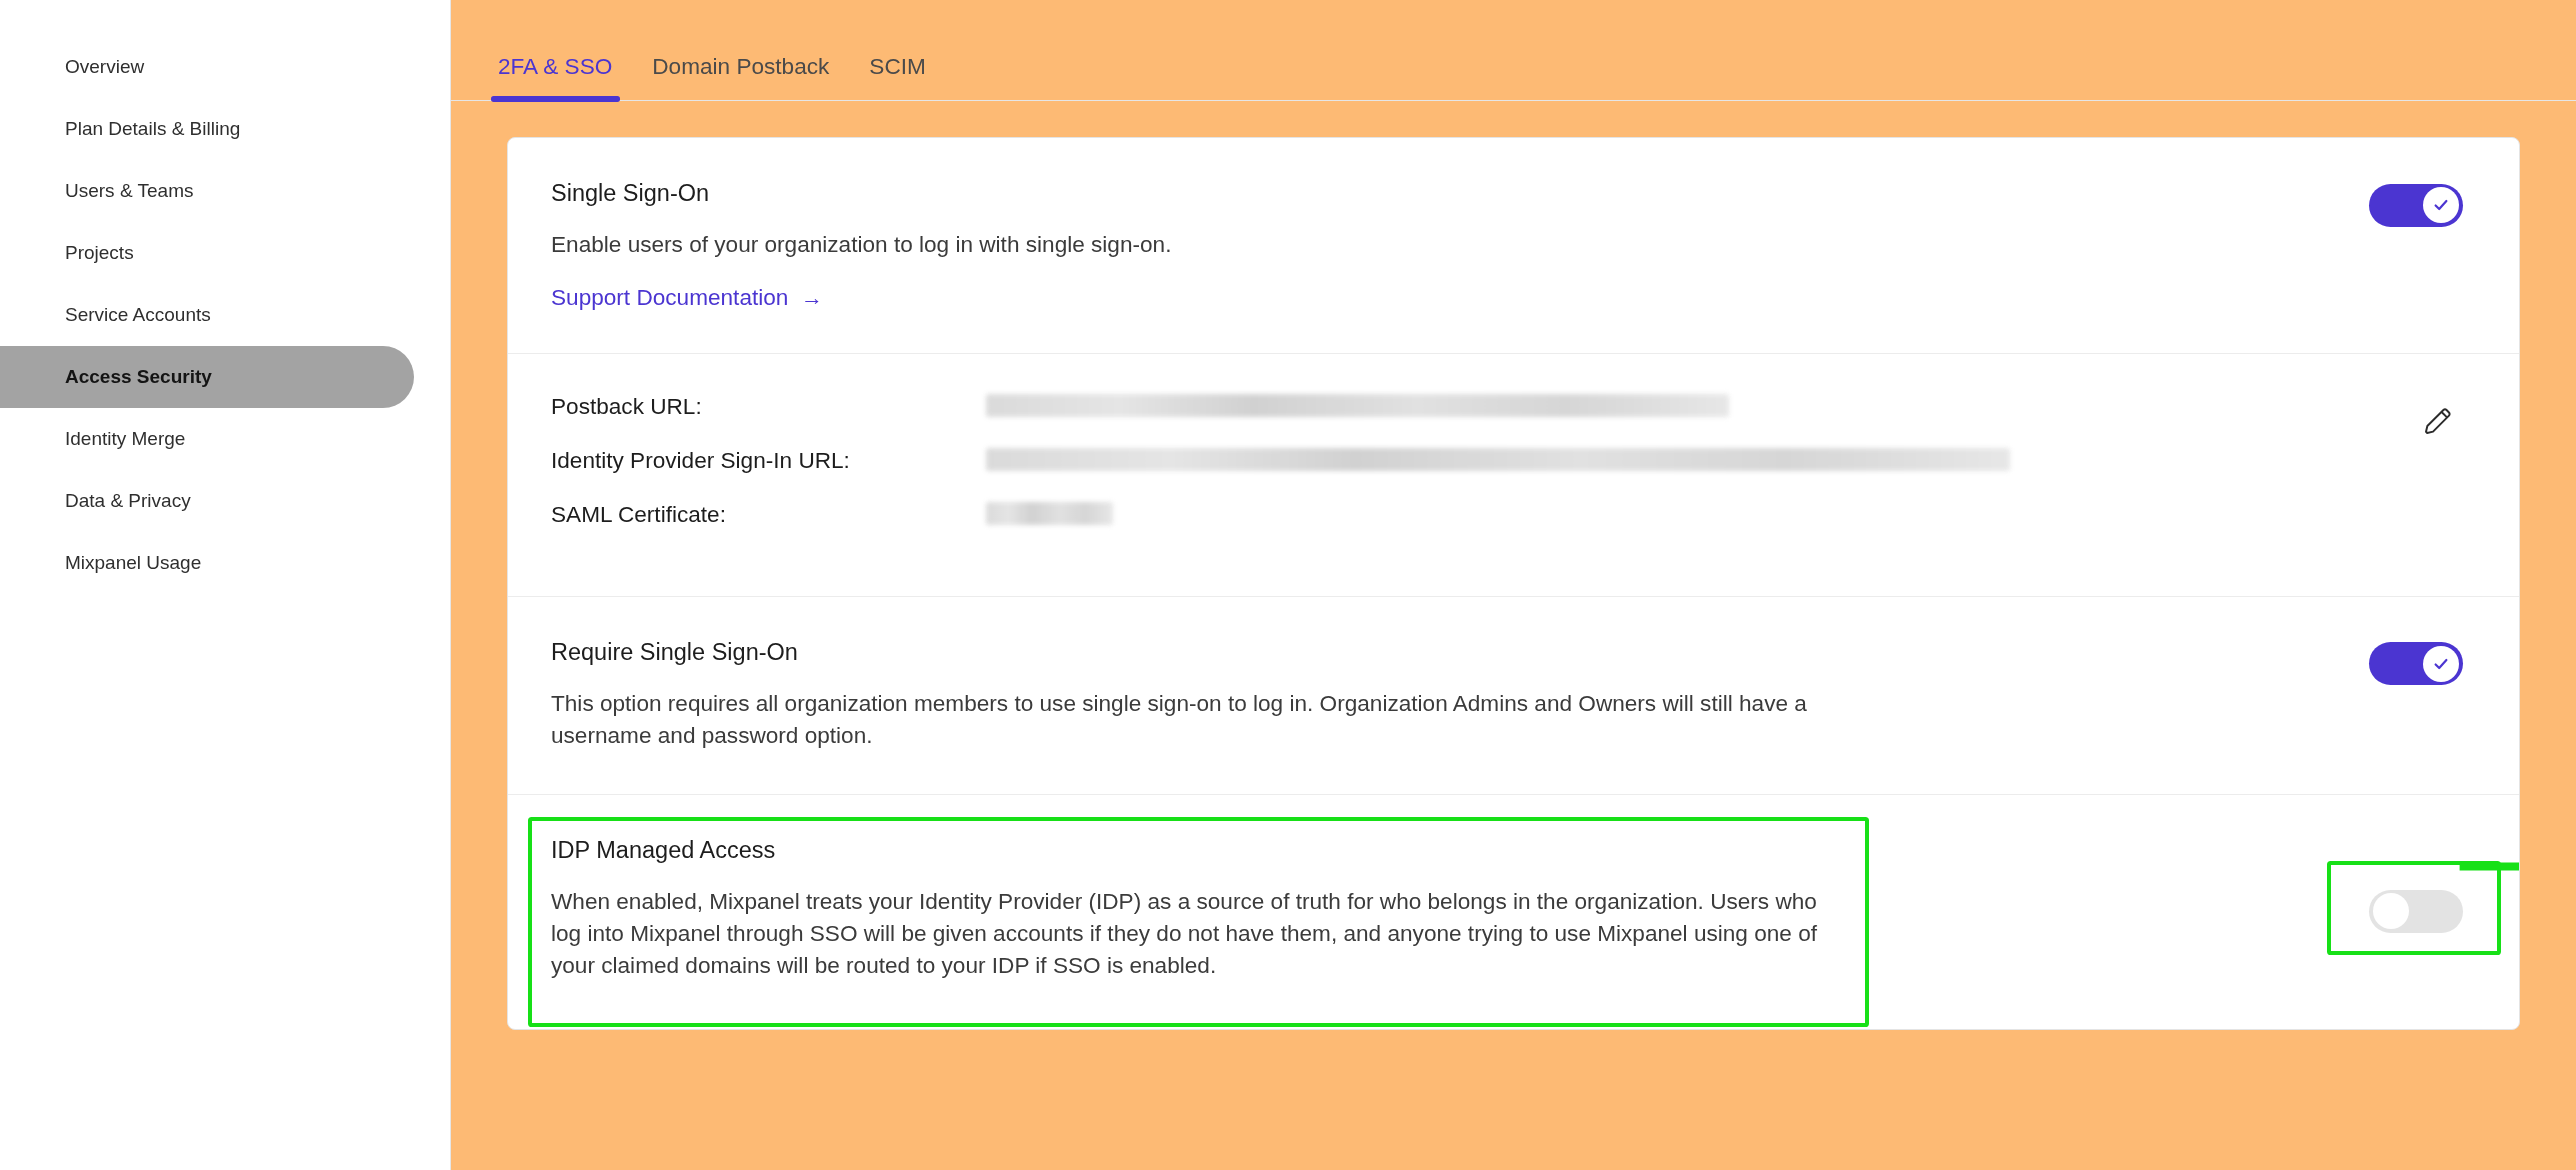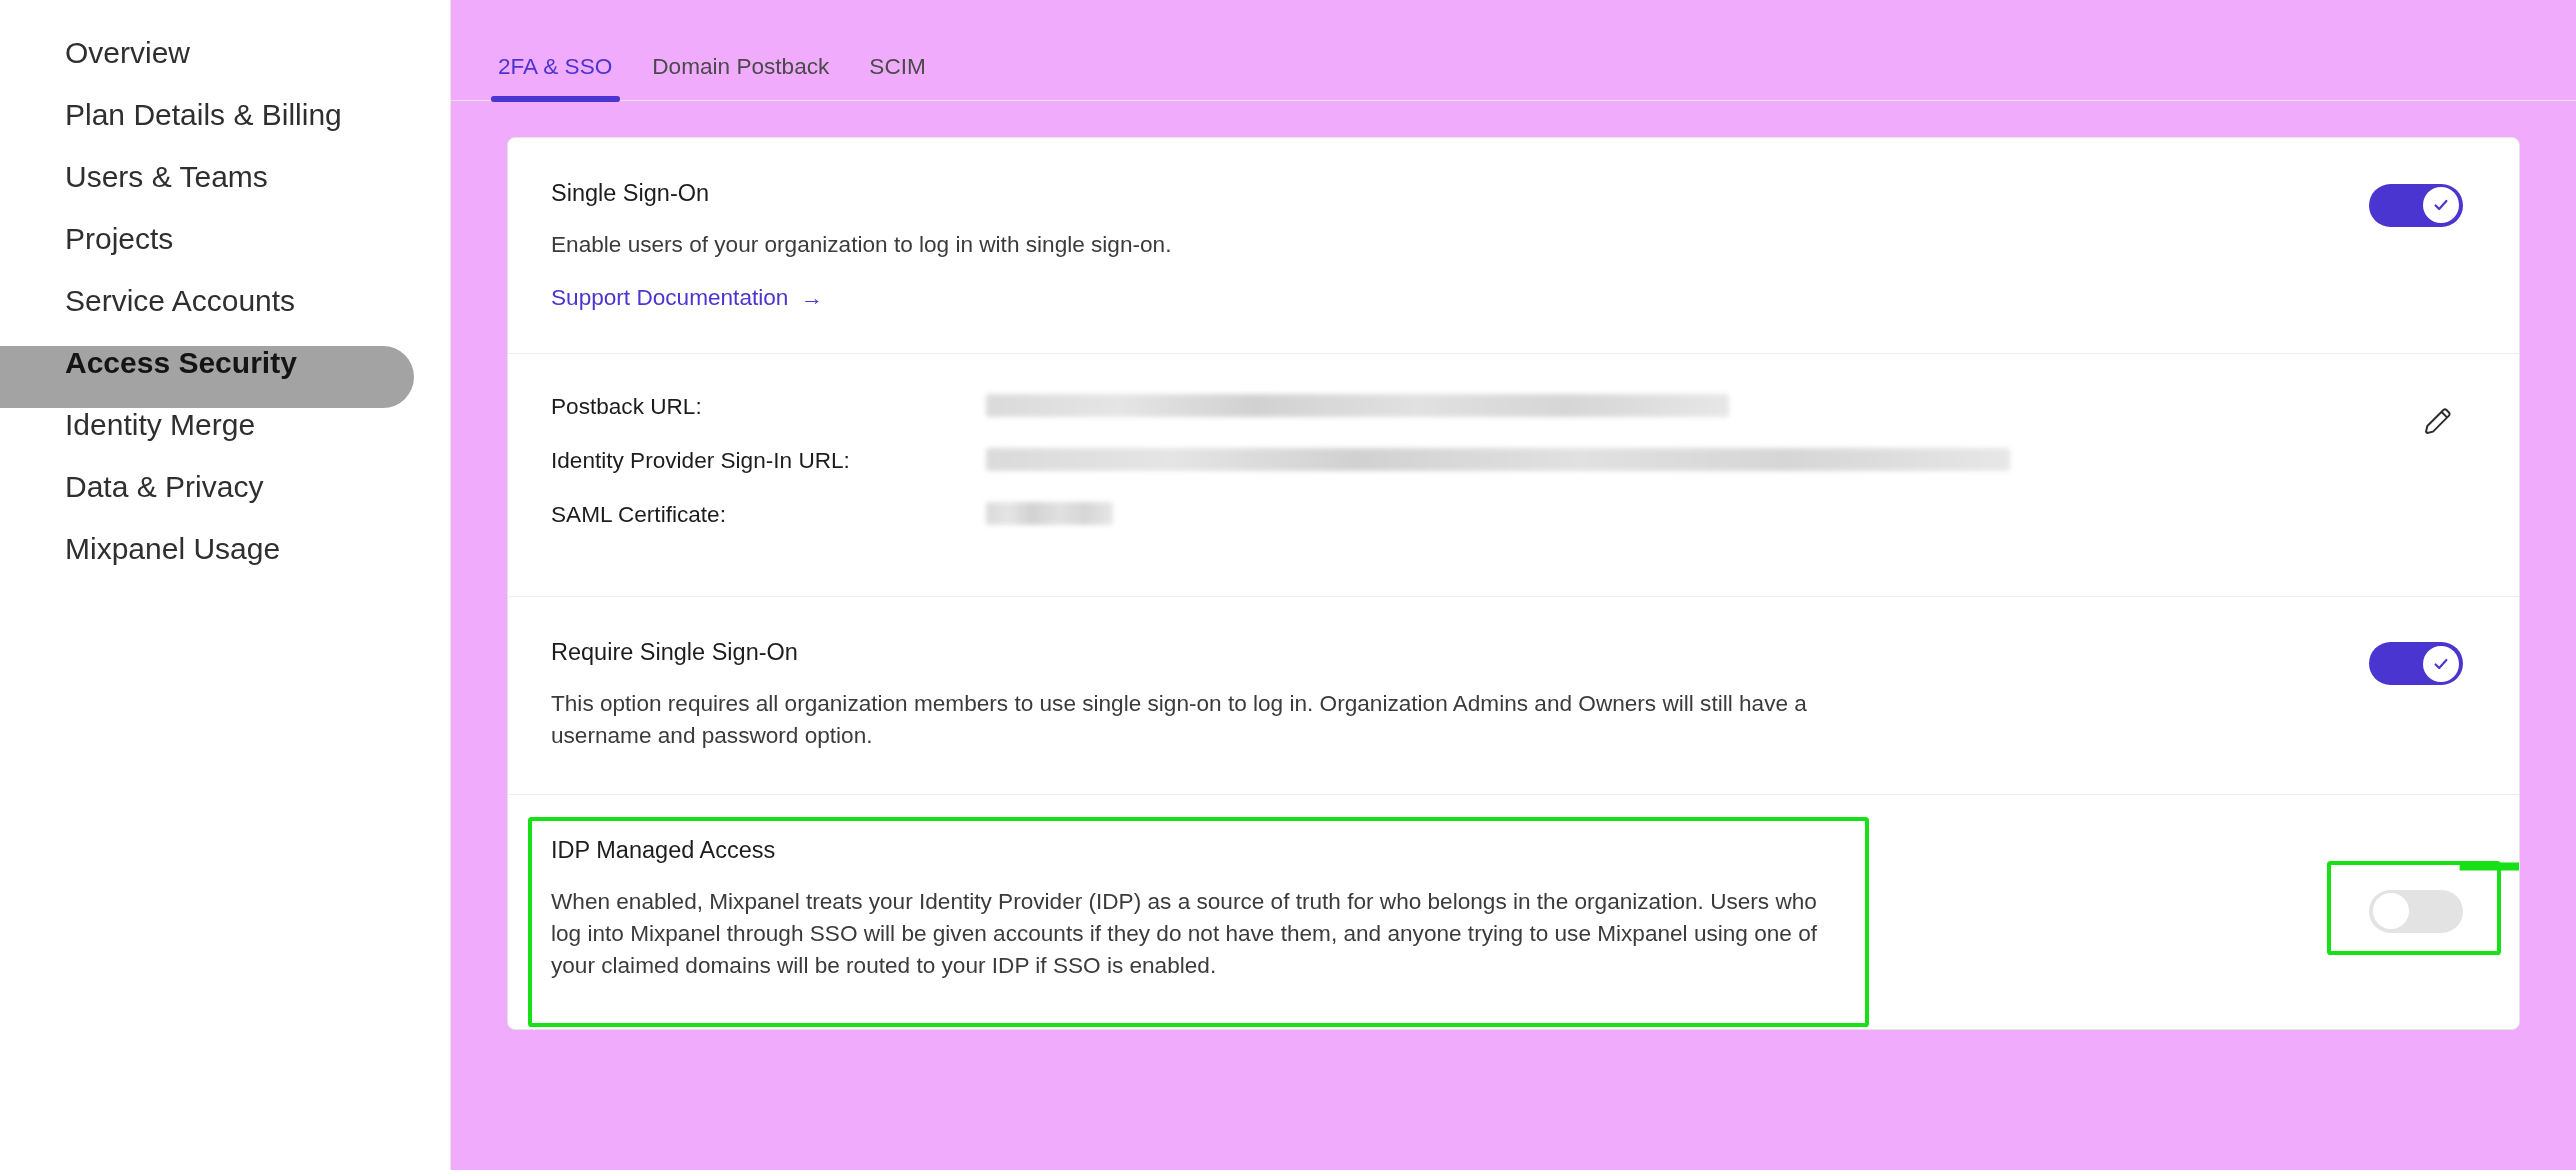--- a/index.html
+++ b/index.html
@@ -29,39 +29,39 @@
     font-size: 34px;
     font-weight: bold;
     color: #1a1a1a;
     padding: 14.5px 0 23.5px 42px;
     letter-spacing: -0.3px;
   }
   .sidebar-nav { display: flex; flex-direction: column; }
   .sidebar-item {
     height: 62px;
     display: flex;
-    align-items: flex-start;
+    align-items: center;
     padding-left: 65px;
-    font-size: 30px;
+    font-size: 19px;
     color: #2f2f2f;
     cursor: pointer;
     border-radius: 0 31px 31px 0;
     margin-right: 36px;
   }
   .sidebar-item.active {
     background: #a3a3a3;
     font-weight: bold;
     color: #141414;
   }
 
   
   .main {
     flex: 1 1 auto;
     height: 100%;
-    background: #f0abfc;
+    background: #fdba74;
     overflow: hidden;
     position: relative;
   }
   .tabs {
     display: flex;
     align-items: flex-end;
     height: 101px;
     padding-left: 27px;
     border-bottom: 1.8px solid #e6e6e6;
     margin-left: 0;

